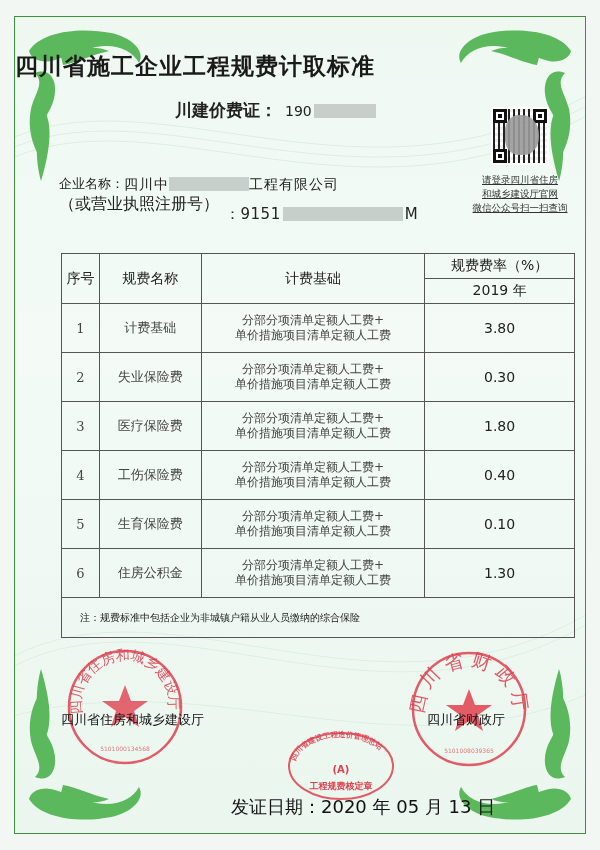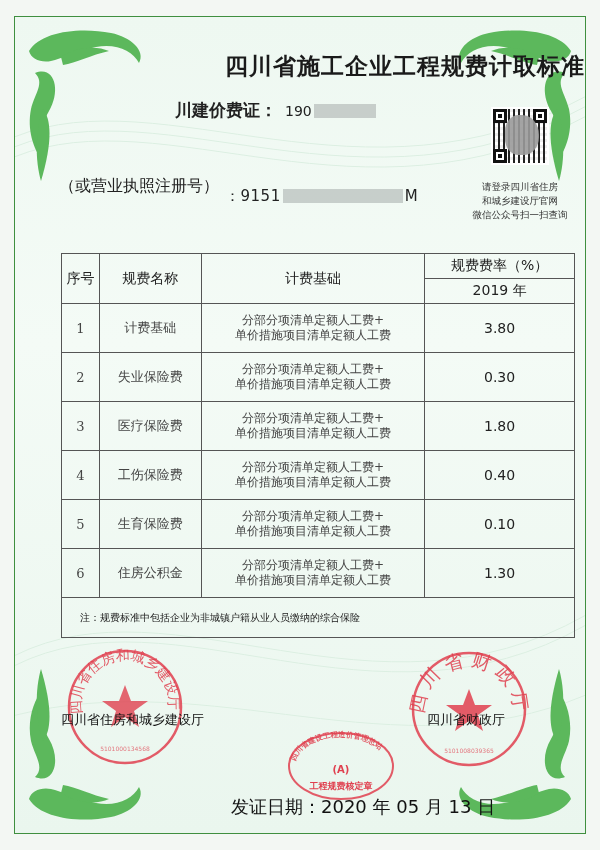--- a/index.html
+++ b/index.html
@@ -18,21 +18,21 @@
     background: linear-gradient(180deg, #eef8f1 0%, #f4fbf6 40%, #eaf6ee 100%);
     overflow: hidden;
   }
   .wave {
     position: absolute; left: 0; top: 0; width: 100%; height: 100%;
     pointer-events: none;
   }
   .ornament { position: absolute; }
   .title {
     position: absolute; left: 0; right: 0; top: 34px;
-    text-align: right;
+    text-align: left;
     font-size: 23px; font-weight: bold; letter-spacing: 1px;
     color: #1a1a1a;
   }
   .cert-no {
     position: absolute; left: 160px; top: 82px;
     font-size: 17px; font-weight: bold; color: #222;
     display: flex; align-items: center;
   }
   .cert-no .num { font-size: 14px; font-weight: normal; margin-left: 8px; }
   .redact {
@@ -47,21 +47,21 @@
     width: 58px; height: 58px; margin: 0 auto;
     background:
       repeating-linear-gradient(90deg, #222 0 2px, transparent 2px 5px),
       repeating-linear-gradient(0deg, #fff 0 3px, transparent 3px 6px),
       #eee;
     position: relative; border: 2px solid #fff;
   }
   .qr .finder { position: absolute; width: 14px; height: 14px; border: 3px solid #111; background: #fff; }
   .qr .finder::after { content: ""; position: absolute; left: 2px; top: 2px; width: 4px; height: 4px; background: #111; }
   .qr .blur { position: absolute; left: 12px; top: 6px; width: 34px; height: 40px; background: #9a9a9a; border-radius: 40% 50% 45% 40%; opacity: 0.9; }
-  .qr-caption { font-size: 9.5px; line-height: 14px; color: #333; margin-top: 15px; }
+  .qr-caption { font-size: 9.5px; line-height: 14px; color: #333; margin-top: 8px; text-decoration: underline; }
   .company {
     position: absolute; left: 44px; top: 158px;
     font-size: 13px; color: #222; line-height: 18px;
   }
   .company .row { display: flex; align-items: center; }
   .company .val { font-size: 14px; letter-spacing: 1px; }
   .company .code { font-size: 15px; letter-spacing: 0.5px; }
   .company .paren { font-size: 16px; }
   table.fees {
     position: absolute; left: 46px; top: 236px;
@@ -160,20 +160,26 @@
       <span class="blur"></span>
     </div>
     <div class="qr-caption">
       <div>请登录四川省住房</div>
       <div>和城乡建设厅官网</div>
       <div>微信公众号扫一扫查询</div>
     </div>
   </div>
 
   <div class="company">
+    <div class="row">
+      <span>企业名称：</span>
+      <span class="val">四川中</span>
+      <span class="redact" style="width:80px"></span>
+      <span class="val">工程有限公司</span>
+    </div>
     <div class="row" style="align-items:flex-start;margin-top:2px">
       <div>
         <div class="paren">（或营业执照注册号）</div>
       </div>
       <div style="display:flex;align-items:center;margin-top:10px;margin-left:6px">
         <span class="code">：</span>
         <span class="code">9151</span>
         <span class="redact" style="width:120px;margin:0 2px"></span>
         <span class="code">M</span>
       </div>

